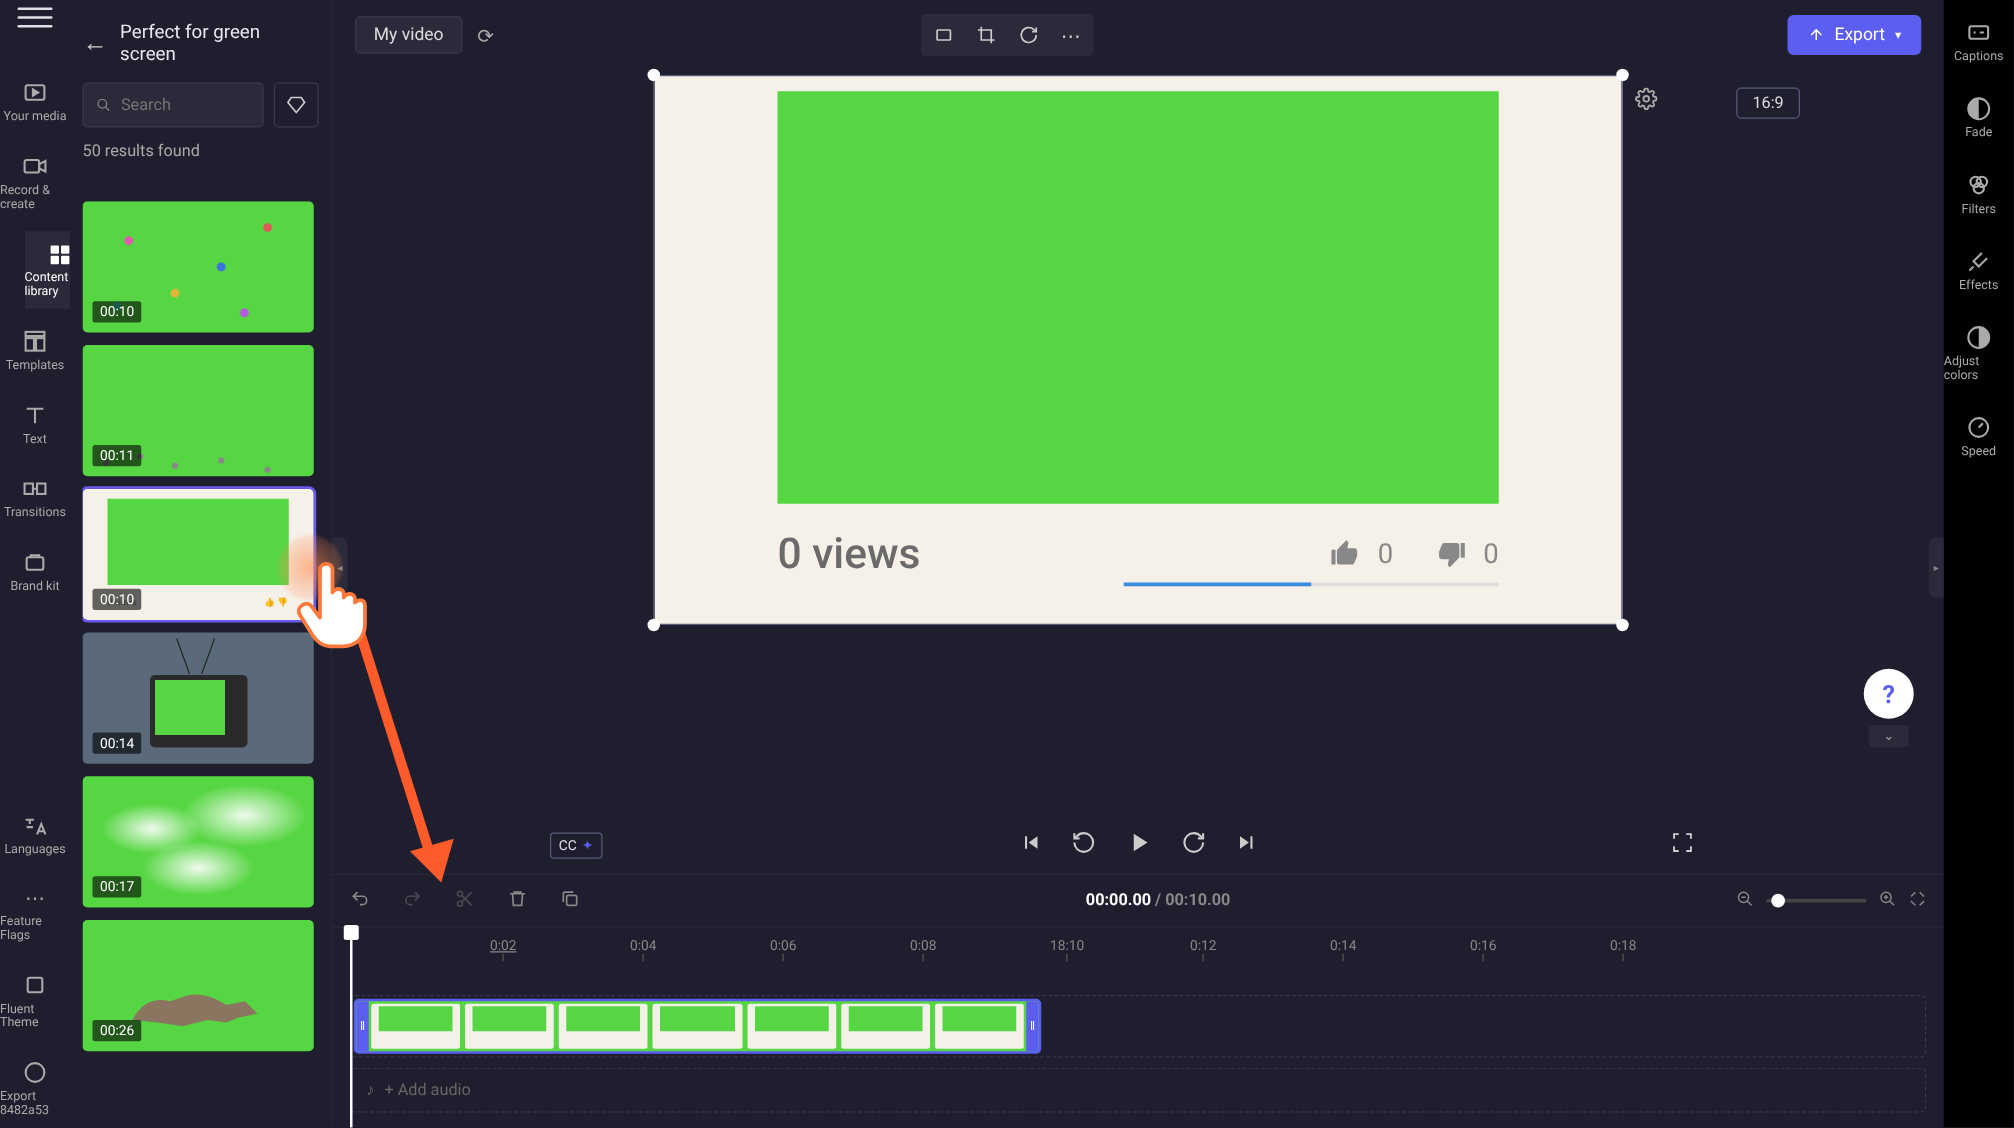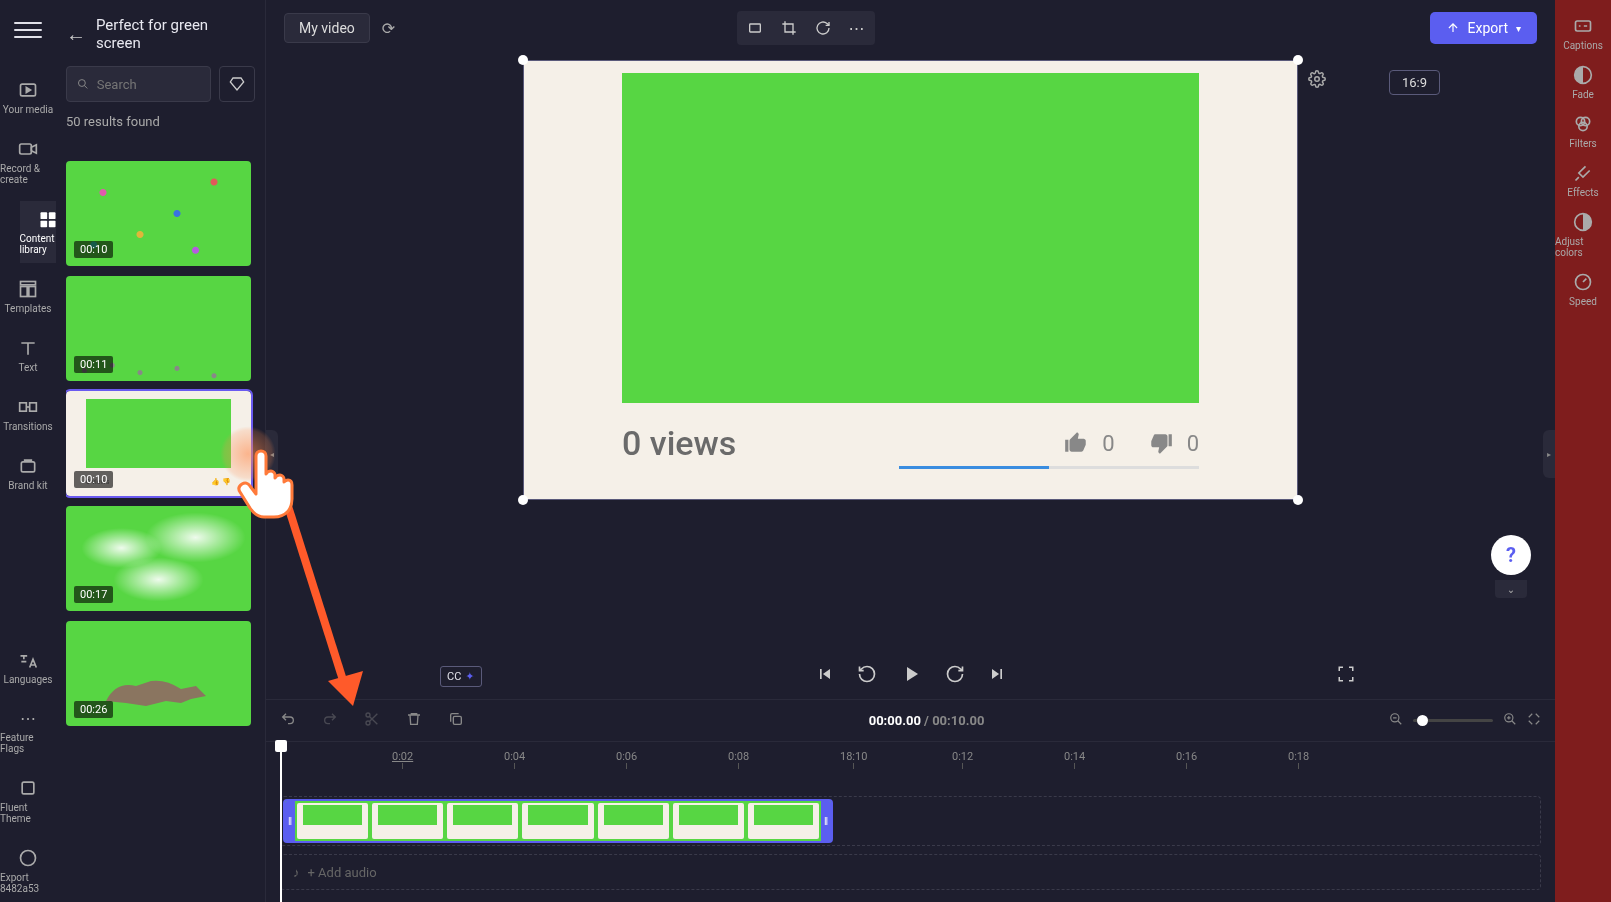--- a/index.html
+++ b/index.html
@@ -1,19 +1,19 @@
 <!DOCTYPE html>
 <html><head>
 <meta charset="utf-8">
 <style>
   * { margin: 0; padding: 0; box-sizing: border-box; font-family: -apple-system, BlinkMacSystemFont, "Segoe UI", Roboto, sans-serif; }
   body { background: #1e1e2e; color: #e0e0e8; width: 1611px; height: 902px; overflow: hidden; display: flex; }
   
   
-  .icon-rail { width: 56px; background: #1e1e2e; display: flex; flex-direction: column; align-items: center; padding-top: 16px; gap: 8px; }
+  .icon-rail { width: 56px; background: #1e1e2e; display: flex; flex-direction: column; align-items: center; gap: 8px; }
   .hamburger { width: 28px; height: 28px; display: flex; flex-direction: column; justify-content: center; gap: 5px; cursor: pointer; margin-bottom: 20px; }
   .hamburger span { height: 2px; background: #e0e0e8; border-radius: 2px; }
   .rail-item { width: 56px; display: flex; flex-direction: column; align-items: center; gap: 4px; padding: 8px 0; cursor: pointer; font-size: 10px; color: #aaa; }
   .rail-item.active { background: #2a2a3a; color: #fff; margin-left: 39px; }
   .rail-item svg { width: 20px; height: 20px; }
   .rail-spacer { flex: 1; }
   
   
   .side-panel { width: 210px; background: #1e1e2e; border-right: 1px solid #2a2a3a; display: flex; flex-direction: column; padding: 10px 10px 0 10px; }
   .panel-header { display: flex; align-items: center; gap: 10px; margin-bottom: 14px; padding-top: 6px; }
@@ -87,21 +87,21 @@
   .timeline-tracks { padding: 0 14px 12px 14px; }
   .track-row { height: 50px; border: 1px dashed #3a3a4a; border-radius: 4px; margin-bottom: 8px; position: relative; }
   .clip { position: absolute; left: 2px; top: 2px; bottom: 2px; width: 550px; background: #57d643; border: 2px solid #5b5ef0; border-radius: 4px; display: flex; overflow: hidden; }
   .clip-handle { width: 10px; background: #5b5ef0; display: flex; align-items: center; justify-content: center; color: #fff; font-size: 10px; }
   .clip-frames { flex: 1; display: flex; gap: 4px; padding: 2px; }
   .clip-frame { flex: 1; background: #f5f0e8; border-radius: 2px; position: relative; }
   .clip-frame::before { content: ''; position: absolute; top: 2px; left: 6px; right: 6px; bottom: 14px; background: #57d643; }
   .audio-row { height: 36px; border: 1px dashed #3a3a4a; border-radius: 4px; display: flex; align-items: center; padding: 0 12px; gap: 8px; color: #666; font-size: 13px; }
   
   
-  .right-rail { width: 56px; background: #7f1d1d; display: flex; flex-direction: column; align-items: center; padding-top: 16px; gap: 14px; }
+  .right-rail { width: 56px; background: #000000; display: flex; flex-direction: column; align-items: center; padding-top: 16px; gap: 26px; }
   .right-rail-item { display: flex; flex-direction: column; align-items: center; gap: 4px; font-size: 10px; color: #aaa; cursor: pointer; }
   .right-rail-item svg { width: 20px; height: 20px; }
   
   
   .collapse-handle { position: absolute; width: 12px; height: 48px; background: #2a2a3a; border-radius: 0 6px 6px 0; display: flex; align-items: center; justify-content: center; cursor: pointer; color: #888; font-size: 8px; z-index: 20; }
   .collapse-left { left: 266px; top: 430px; }
   .collapse-right { right: 56px; top: 430px; border-radius: 6px 0 0 6px; }
   
   
   .help-fab { position: absolute; right: 80px; top: 535px; width: 40px; height: 40px; background: #fff; border-radius: 50%; display: flex; align-items: center; justify-content: center; color: #5b5ef0; font-size: 20px; font-weight: bold; cursor: pointer; z-index: 30; }
@@ -257,20 +257,27 @@
       <span class="duration-badge">00:11</span>
     </div>
     <div class="result-item thumb-youtube selected">
       <div class="thumb-youtube-inner"></div>
       <div class="thumb-youtube-stats">
           <span>0 views</span>
           <span>👍 👎</span>
         </div>
       <span class="duration-badge">00:10</span>
     </div>
+    <div class="result-item thumb-tv">
+      <div class="thumb-tv-antenna"></div>
+      <div class="thumb-tv-antenna2"></div>
+      <div class="thumb-tv-inner"></div>
+      <div class="thumb-tv-screen"></div>
+      <span class="duration-badge">00:14</span>
+    </div>
     <div class="result-item">
       <div class="thumb-clouds"></div>
       <span class="duration-badge">00:17</span>
     </div>
     <div class="result-item">
       <svg class="thumb-wolf" viewBox="0 0 120 50">
           <path d="M10 40 Q20 20 40 25 L55 20 Q70 18 85 28 L100 25 L110 35 L95 38 L85 42 L70 40 L50 45 L30 42 Z" fill="#8a7560"></path>
         </svg>
       <span class="duration-badge">00:26</span>
     </div>

